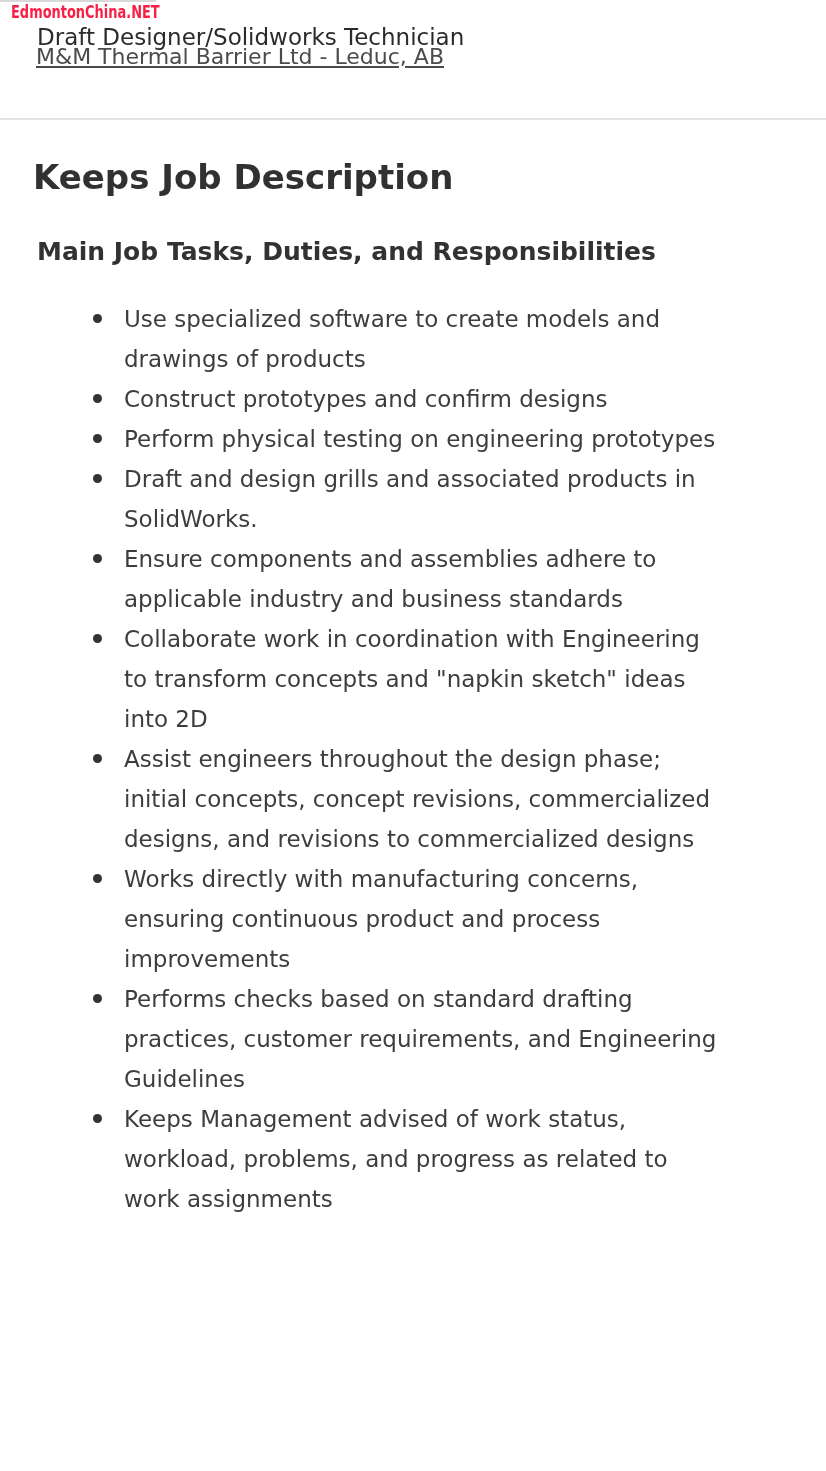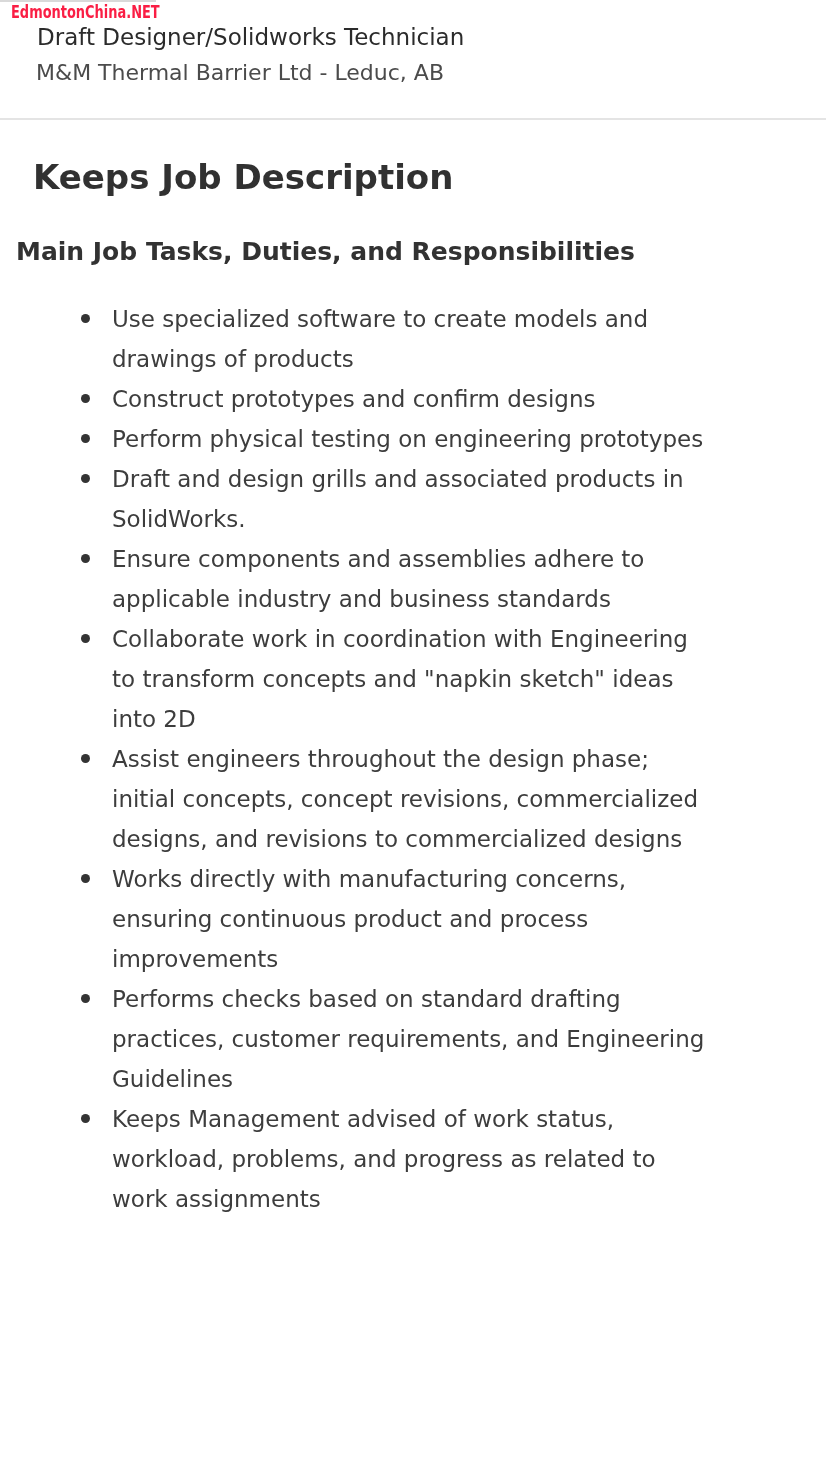--- a/index.html
+++ b/index.html
@@ -26,53 +26,55 @@
     transform-origin: left top;
     white-space: nowrap;
   }
   .job-title {
     position: absolute; top: 24px; left: 37px;
     font-size: 23px; font-weight: normal;
     color: #2b2b2b;
     white-space: nowrap;
   }
   .company-location {
-    position: absolute; top: 60px; left: 36px;
+    position: absolute; top: 44px; left: 36px;
     font-size: 22px; font-weight: normal;
     color: #4b4b4b;
     white-space: nowrap;
+    text-decoration: underline;
   }
   .divider {
     position: absolute; top: 118px; left: 0;
     width: 826px; height: 2px;
     background: #e4e4e4;
   }
   .fjd-heading {
     position: absolute; top: 157px; left: 33px;
     font-size: 34px; font-weight: bold;
     color: #313131;
     white-space: nowrap;
   }
   .section-heading {
-    position: absolute; top: 237px; left: 16px;
+    position: absolute; top: 237px; left: 37px;
     font-size: 25px; font-weight: bold;
     color: #323232;
     white-space: nowrap;
   }
   ul.duties {
     position: absolute; top: 299px; left: 112px;
     width: 700px;
     list-style: none;
     font-size: 23px;
     line-height: 40px;
     color: #3d3d3d;
   }
   ul.duties li {
     position: relative;
     white-space: pre-wrap;
+    margin-left: 12px;
   }
   ul.duties li::before {
     content: "";
     position: absolute;
     left: -31px; top: 15px;
     width: 9px; height: 9px;
     border-radius: 50%;
     background: #333333;
   }
 </style>

